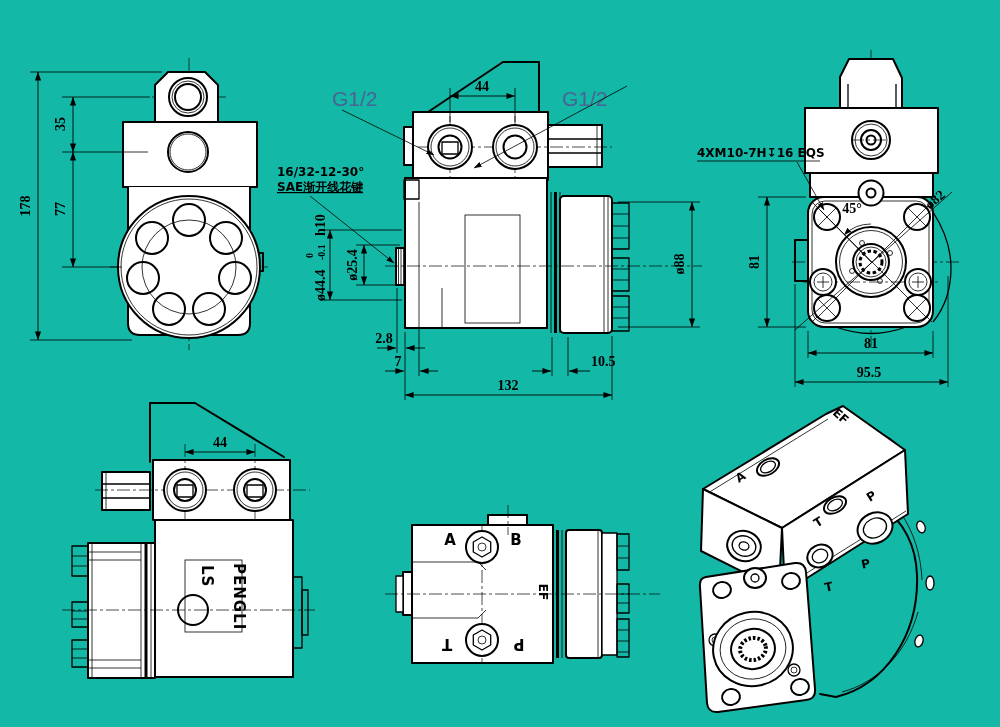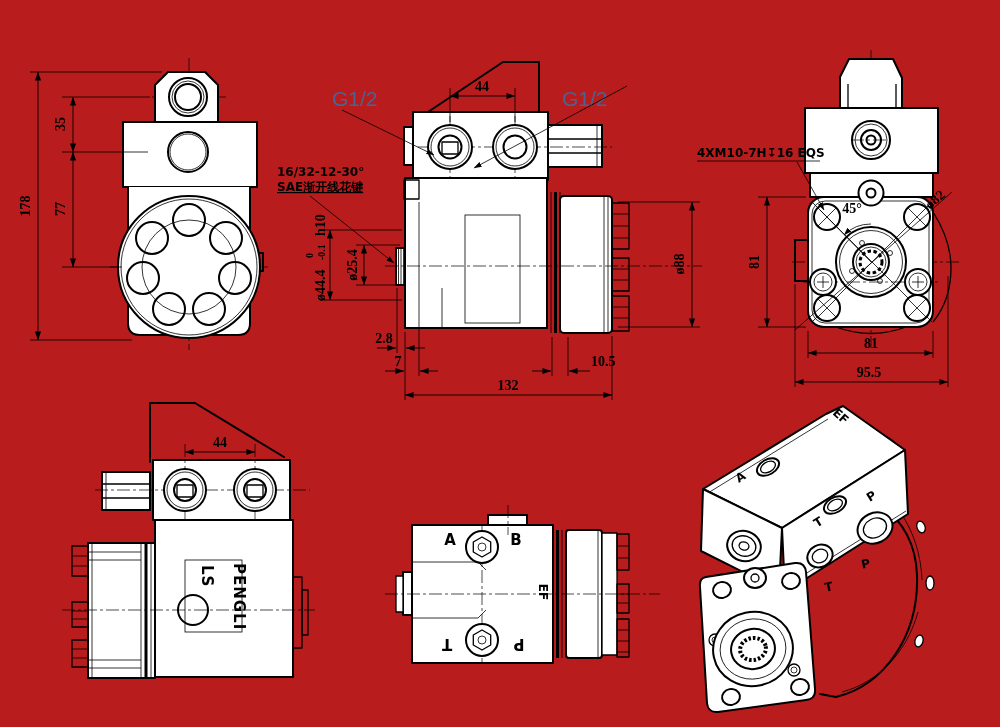--- a/index.html
+++ b/index.html
@@ -1,16 +1,16 @@
 <!DOCTYPE html>
 <html><head>
 <meta charset="utf-8">
 <style>
   html,body{margin:0;padding:0;background:#fff;}
-  #canvas{width:1000px;height:727px;background:#b91c1c;position:relative;overflow:hidden;}
+  #canvas{width:1000px;height:727px;background:#14b8a6;position:relative;overflow:hidden;}
   svg{display:block}
   .ol{stroke:#000;stroke-width:2;fill:none;stroke-linejoin:round;stroke-linecap:round}
   .ol2{stroke:#000;stroke-width:1.3;fill:none;stroke-linejoin:round}
   .tl{stroke:#000;stroke-width:0.8;fill:none}
   .dl{stroke:#000;stroke-width:0.9;fill:none}
   .cl{stroke:#000;stroke-width:0.7;fill:none;stroke-dasharray:13 3 3 3}
   .wf{fill:#fff}
   .dimtxt{font-family:"Liberation Serif",serif;font-weight:bold;font-size:14px;fill:#000}
   .dimtxt-s{font-family:"Liberation Serif",serif;font-weight:bold;font-size:10px;fill:#000}
   .lbl{font-family:"DejaVu Sans",sans-serif;font-weight:bold;font-size:15px;fill:#000}

